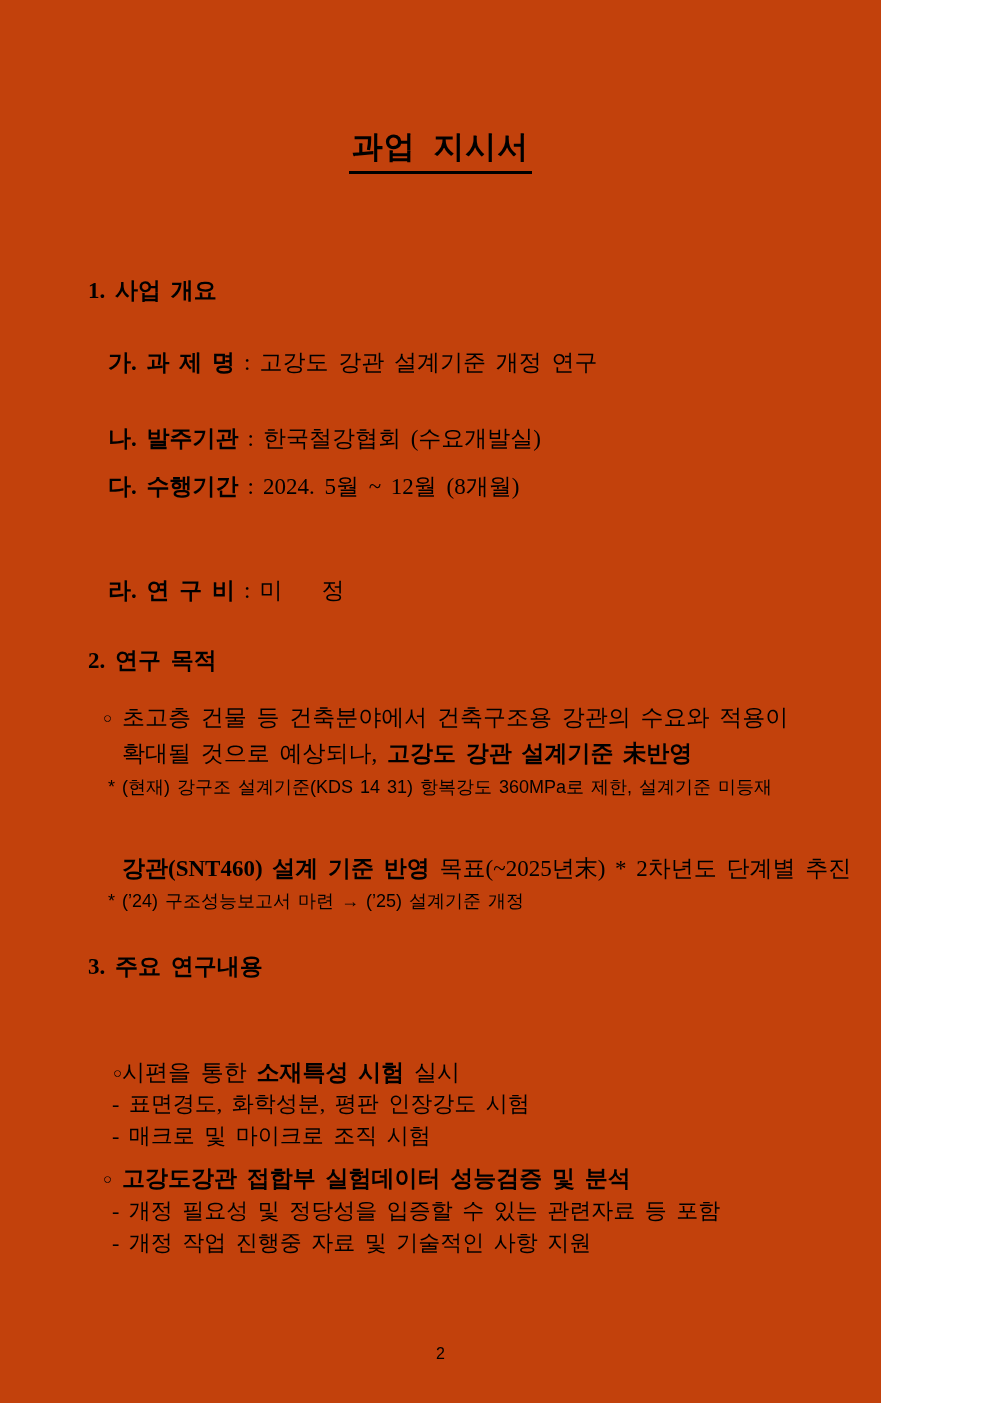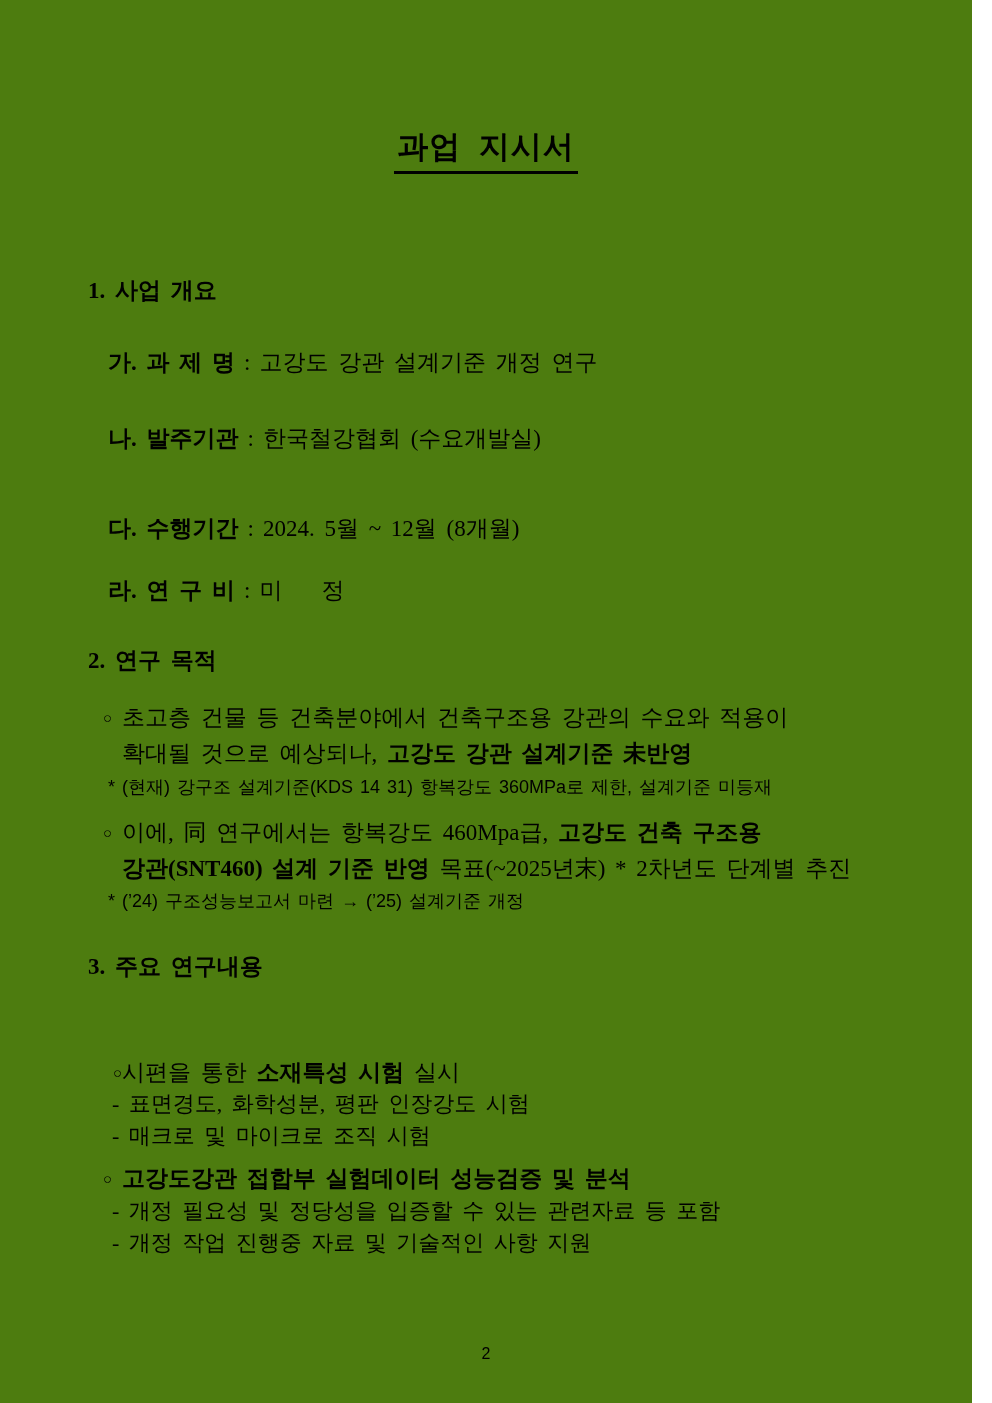--- a/index.html
+++ b/index.html
@@ -1,20 +1,20 @@
 <!DOCTYPE html>
 <html><head>
 <meta charset="utf-8">
 <style>
   html, body { margin: 0; padding: 0; background: #ffffff; }
   .page {
     position: relative;
-    width: 972px;
+    width: 881px;
     height: 1403px;
-    background: #4d7c0f;
+    background: #c2410c;
     color: #000000;
     font-family: "Liberation Serif", "DejaVu Serif", serif;
     overflow: hidden;
   }
   .line {
     position: absolute;
     white-space: pre;
     font-family: "Liberation Serif", "DejaVu Serif", serif;
     font-size: 23px;
     line-height: 1.3;
@@ -71,31 +71,30 @@
   <div class="title-line">
     <span class="doc-title">과업  지시서</span>
   </div>
 
   <div class="line heading" style="top:276px; left:88px;">1. 사업 개요</div>
 
   <div class="line" style="top:348px; left:108px;"><span class="b">가. 과 제 명</span><span class="colon">:</span><span>고강도 강관 설계기준 개정 연구</span></div>
 
   <div class="line" style="top:424px; left:108px;"><span class="b">나. 발주기관</span><span class="colon">:</span><span>한국철강협회 (수요개발실)</span></div>
 
-  <div class="line" style="top:514px; left:108px;"><span class="b">다. 수행기간</span><span class="colon">:</span><span>2024. 5월 ~ 12월 (8개월)</span></div>
+  <div class="line" style="top:472px; left:108px;"><span class="b">다. 수행기간</span><span class="colon">:</span><span>2024. 5월 ~ 12월 (8개월)</span></div>
 
   <div class="line" style="top:576px; left:108px;"><span class="b">라. 연 구 비</span><span class="colon">:</span><span>미    정</span></div>
 
   <div class="line heading" style="top:646px; left:88px;">2. 연구 목적</div>
 
   <div class="line" style="top:703px; left:103px;"><span class="marker">○</span><span>초고층 건물 등 건축분야에서 건축구조용 강관의 수요와 적용이</span></div>
   <div class="line" style="top:739px; left:122px;"><span>확대될 것으로 예상되나, </span><span class="b">고강도 강관 설계기준 未반영</span></div>
   <div class="line note" style="top:776px; left:108px;">* (현재) 강구조 설계기준(KDS 14 31) 항복강도 360MPa로 제한, 설계기준 미등재</div>
 
-  <div class="line" style="top:818px; left:103px;"><span class="marker">○</span><span>이에, 同 연구에서는 항복강도 460Mpa급, </span><span class="b">고강도 건축 구조용</span></div>
   <div class="line" style="top:854px; left:122px;"><span class="b">강관(SNT460) 설계 기준 반영</span><span> 목표(~2025년末) * 2차년도 단계별 추진</span></div>
   <div class="line note" style="top:890px; left:108px;">* (’24) 구조성능보고서 마련 → (’25) 설계기준 개정</div>
 
   <div class="line heading" style="top:952px; left:88px;">3. 주요 연구내용</div>
 
 
   <div class="line" style="top:1058px; left:103px;text-align:right;"><span class="marker">○</span><span>시편을 통한 </span><span class="b">소재특성 시험</span><span> 실시</span></div>
   <div class="line sub" style="top:1090px; left:112px;">- 표면경도, 화학성분, 평판 인장강도 시험</div>
   <div class="line sub" style="top:1122px; left:112px;">- 매크로 및 마이크로 조직 시험</div>
 

